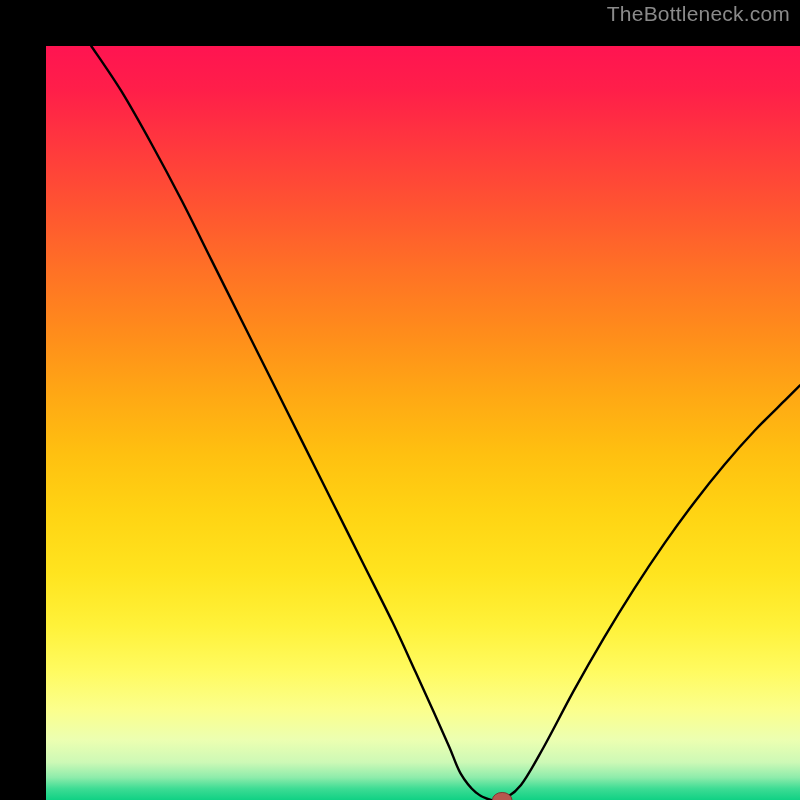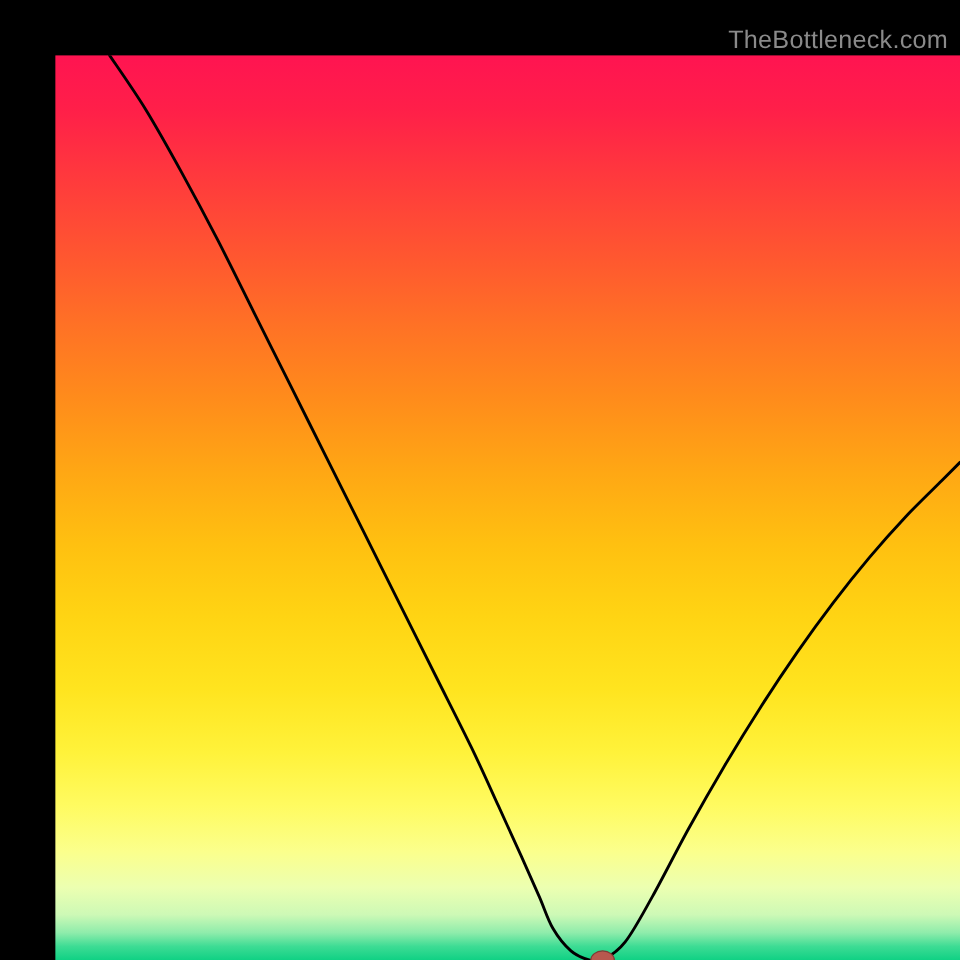--- a/index.html
+++ b/index.html
@@ -30,21 +30,20 @@
   }
   .watermark {
     position: absolute;
     top: 2px;
     right: 10px;
     color: #8a8a8a;
     font-size: 21px;
     font-weight: 400;
     letter-spacing: 0.2px;
     user-select: none;
-    margin-top: 20px;
   }
 </style>
 </head>
 <body>
 
 <div class="frame">
   <svg class="plot" viewBox="0 0 754 754" preserveAspectRatio="none">
     <defs>
       <linearGradient id="bg-grad" x1="0" y1="0" x2="0" y2="1">
           <stop offset="0.00%" stop-color="#ff1451"></stop>

